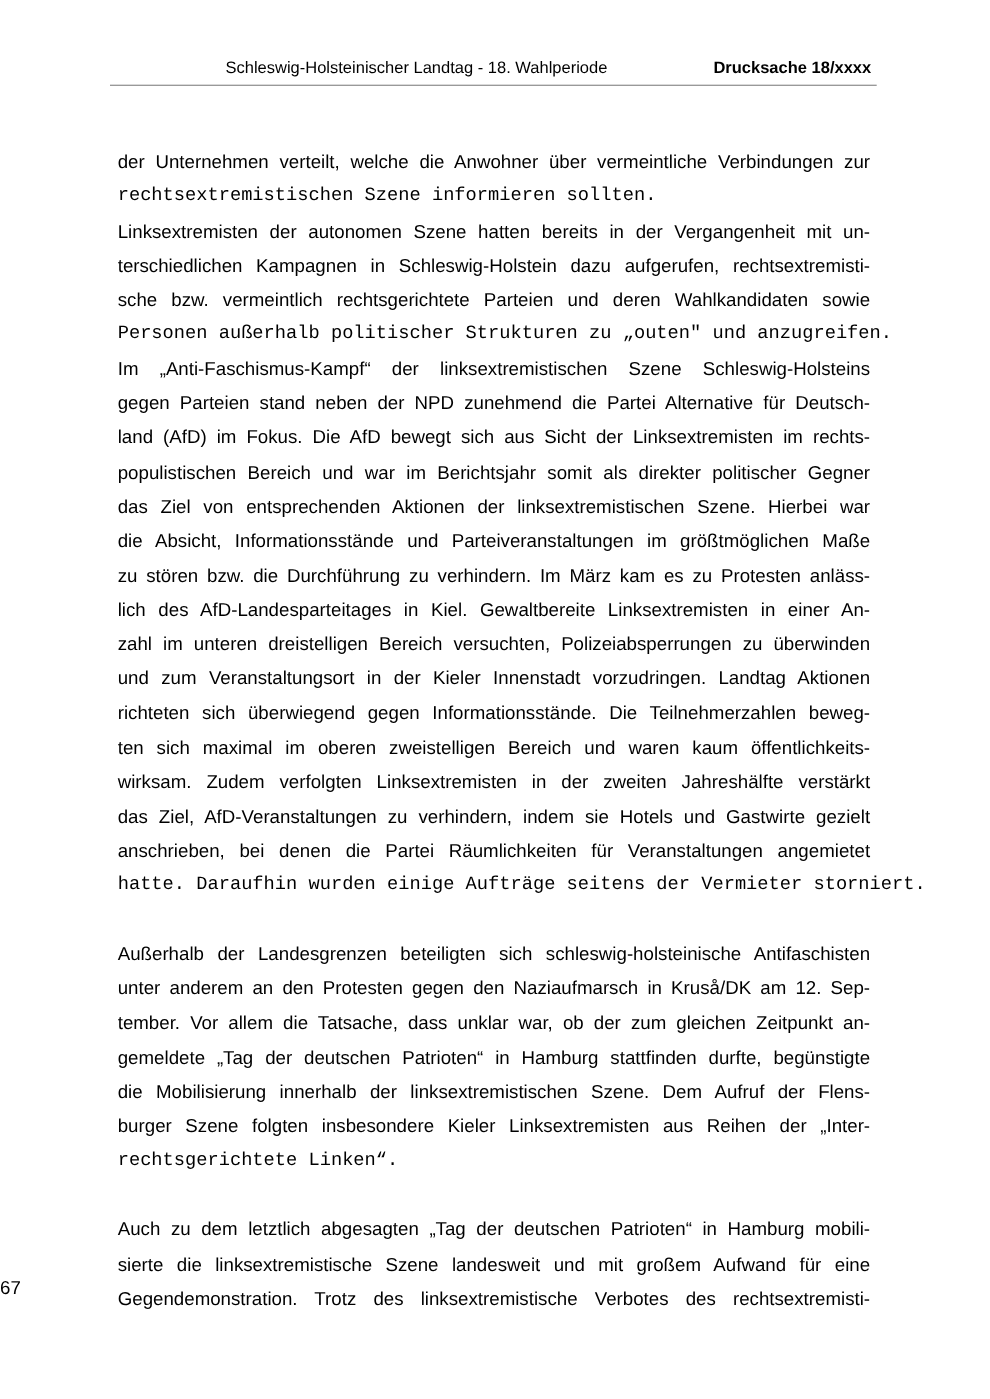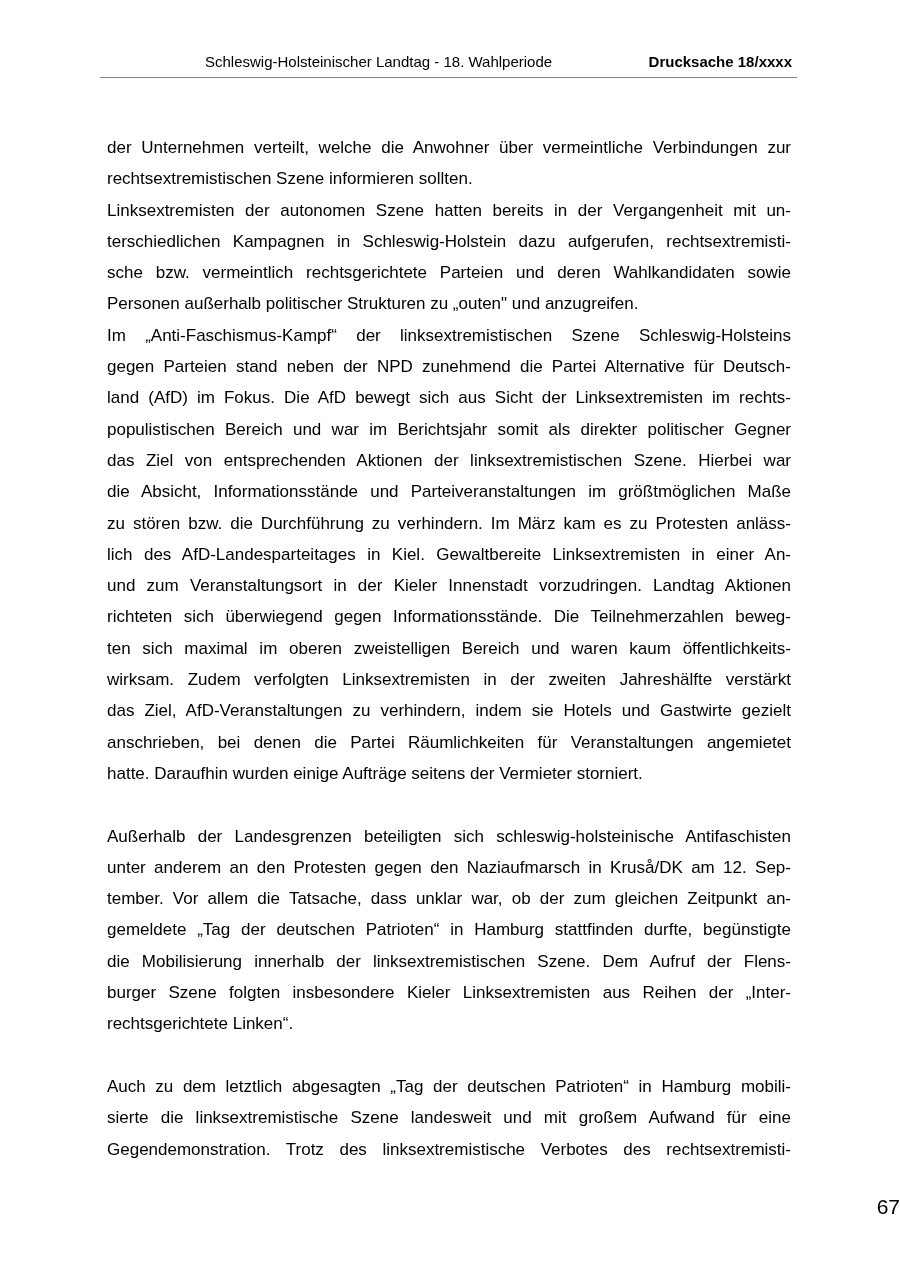--- a/index.html
+++ b/index.html
@@ -54,31 +54,32 @@
       height: 31.3px;
       line-height: 31.3px;
       white-space: nowrap;
       text-align: justify;
       text-align-last: justify;
       overflow: visible;
     }
     .line.last {
       text-align: center;
       text-align-last: left;
+      font-family: Liberation Mono, monospace;
     }
     .gap {
       height: 31.3px;
     }
     .page-number {
       position: absolute;
       left: 0;
       width: 900px;
-      top: 1198px;
-      text-align: right;
-      font-size: 21px;
+      top: 1162px;
+      text-align: left;
+      font-size: 17px;
       line-height: 18px;
     }
   </style>
 </head>
 <body>
 
 <div class="page-header">
   <span class="header-title">Schleswig-Holsteinischer Landtag - 18. Wahlperiode</span>
   <span class="header-doc">Drucksache 18/xxxx</span>
 </div>
@@ -96,20 +97,21 @@
     </div>
     <div class="paragraph">
       <div class="line">Im „Anti-Faschismus-Kampf“ der linksextremistischen Szene Schleswig-Holsteins</div>
       <div class="line">gegen Parteien stand neben der NPD zunehmend die Partei Alternative für Deutsch-</div>
       <div class="line">land (AfD) im Fokus. Die AfD bewegt sich aus Sicht der Linksextremisten im rechts-</div>
       <div class="line">populistischen Bereich und war im Berichtsjahr somit als direkter politischer Gegner</div>
       <div class="line">das Ziel von entsprechenden Aktionen der linksextremistischen Szene. Hierbei war</div>
       <div class="line">die Absicht, Informationsstände und Parteiveranstaltungen im größtmöglichen Maße</div>
       <div class="line">zu stören bzw. die Durchführung zu verhindern. Im März kam es zu Protesten anläss-</div>
       <div class="line">lich des AfD-Landesparteitages in Kiel. Gewaltbereite Linksextremisten in einer An-</div>
+      <div class="line">zahl im unteren dreistelligen Bereich versuchten, Polizeiabsperrungen zu überwinden</div>
       <div class="line">und zum Veranstaltungsort in der Kieler Innenstadt vorzudringen. Landtag Aktionen</div>
       <div class="line">richteten sich überwiegend gegen Informationsstände. Die Teilnehmerzahlen beweg-</div>
       <div class="line">ten sich maximal im oberen zweistelligen Bereich und waren kaum öffentlichkeits-</div>
       <div class="line">wirksam. Zudem verfolgten Linksextremisten in der zweiten Jahreshälfte verstärkt</div>
       <div class="line">das Ziel, AfD-Veranstaltungen zu verhindern, indem sie Hotels und Gastwirte gezielt</div>
       <div class="line">anschrieben, bei denen die Partei Räumlichkeiten für Veranstaltungen angemietet</div>
       <div class="line last">hatte. Daraufhin wurden einige Aufträge seitens der Vermieter storniert.</div>
     </div>
     <div class="gap"></div>
     <div class="paragraph">

